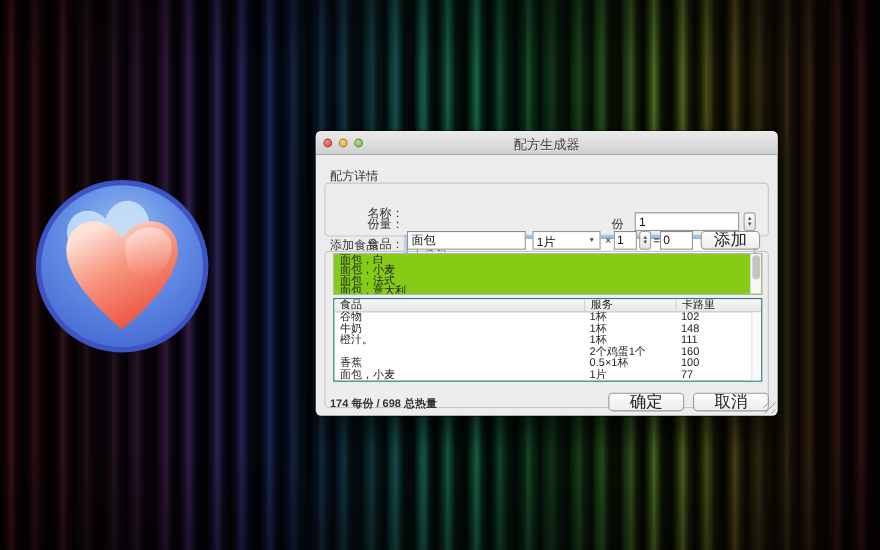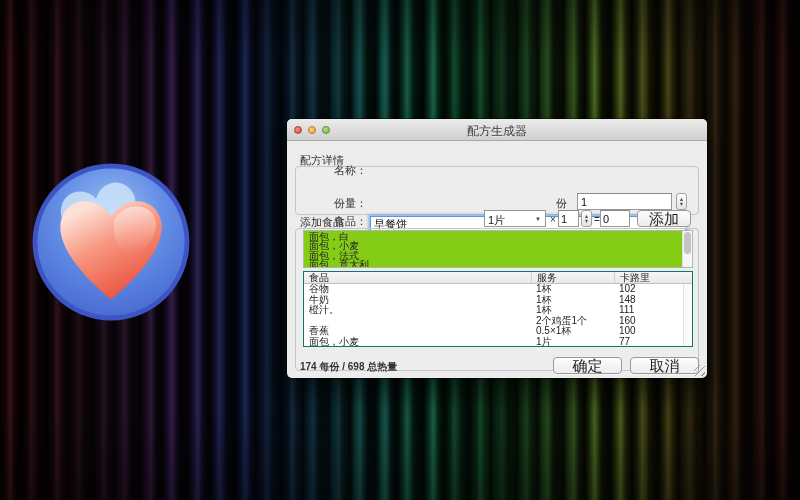--- a/index.html
+++ b/index.html
@@ -151,37 +151,38 @@
   <div class="titlebar">
     <div class="tl close"></div>
     <div class="tl min"></div>
     <div class="tl zoom"></div>
     <div class="title">配方生成器</div>
   </div>
 
   <div class="grouplabel" style="left:13px; top:34px;">配方详情</div>
   <div class="groupbox" style="left:8px; top:47px; width:404px; height:49px;"></div>
 
-  <div class="flabel" style="left:20px; top:44px; width:60px;">名称：</div>
+  <div class="flabel" style="left:20px; top:67px; width:60px;">名称：</div>
   <input class="tinput focused" style="left: 83px; top: 53px; width: 316px; margin-top: 44px;" value="早餐饼">
 
   <div class="flabel" style="left:20px; top:77px; width:60px;">份量：</div>
 
   <div class="flabel" style="left:250px; top:77px; width:30px;">份</div>
   <input class="tinput" style="left: 290px; top: 74px; width: 95px;" value="1">
   <div class="stepper" style="left:389px; top:74px;">
       <span>▲</span>
       <span>▼</span>
     </div>
 
   <div class="grouplabel" style="left:13px; top:96px;">添加食品</div>
   <div class="groupbox" style="left:8px; top:109px; width:404px; height:143px;"></div>
 
   <div class="flabel" style="left:20px; top:94px; width:60px; top:95px;"></div>
   <div class="flabel" style="left:20px; top:95px; width:60px;">食品：</div>
+  <input class="tinput" style="left: 83px; top: 91px; width: 108px;" value="面包">
 
   <div class="combo" style="left:197px; top:91px; width:62px;">
     <span>1片</span>
     <span class="arrow">▼</span>
   </div>
 
   <div class="oplabel" style="left:263px; top:95px;">×</div>
   <input class="tinput" style="left: 271px; top: 91px; width: 21px; padding: 0px 2px;" value="1">
   <div class="stepper" style="left:294px; top:91px;">
       <span>▲</span>

